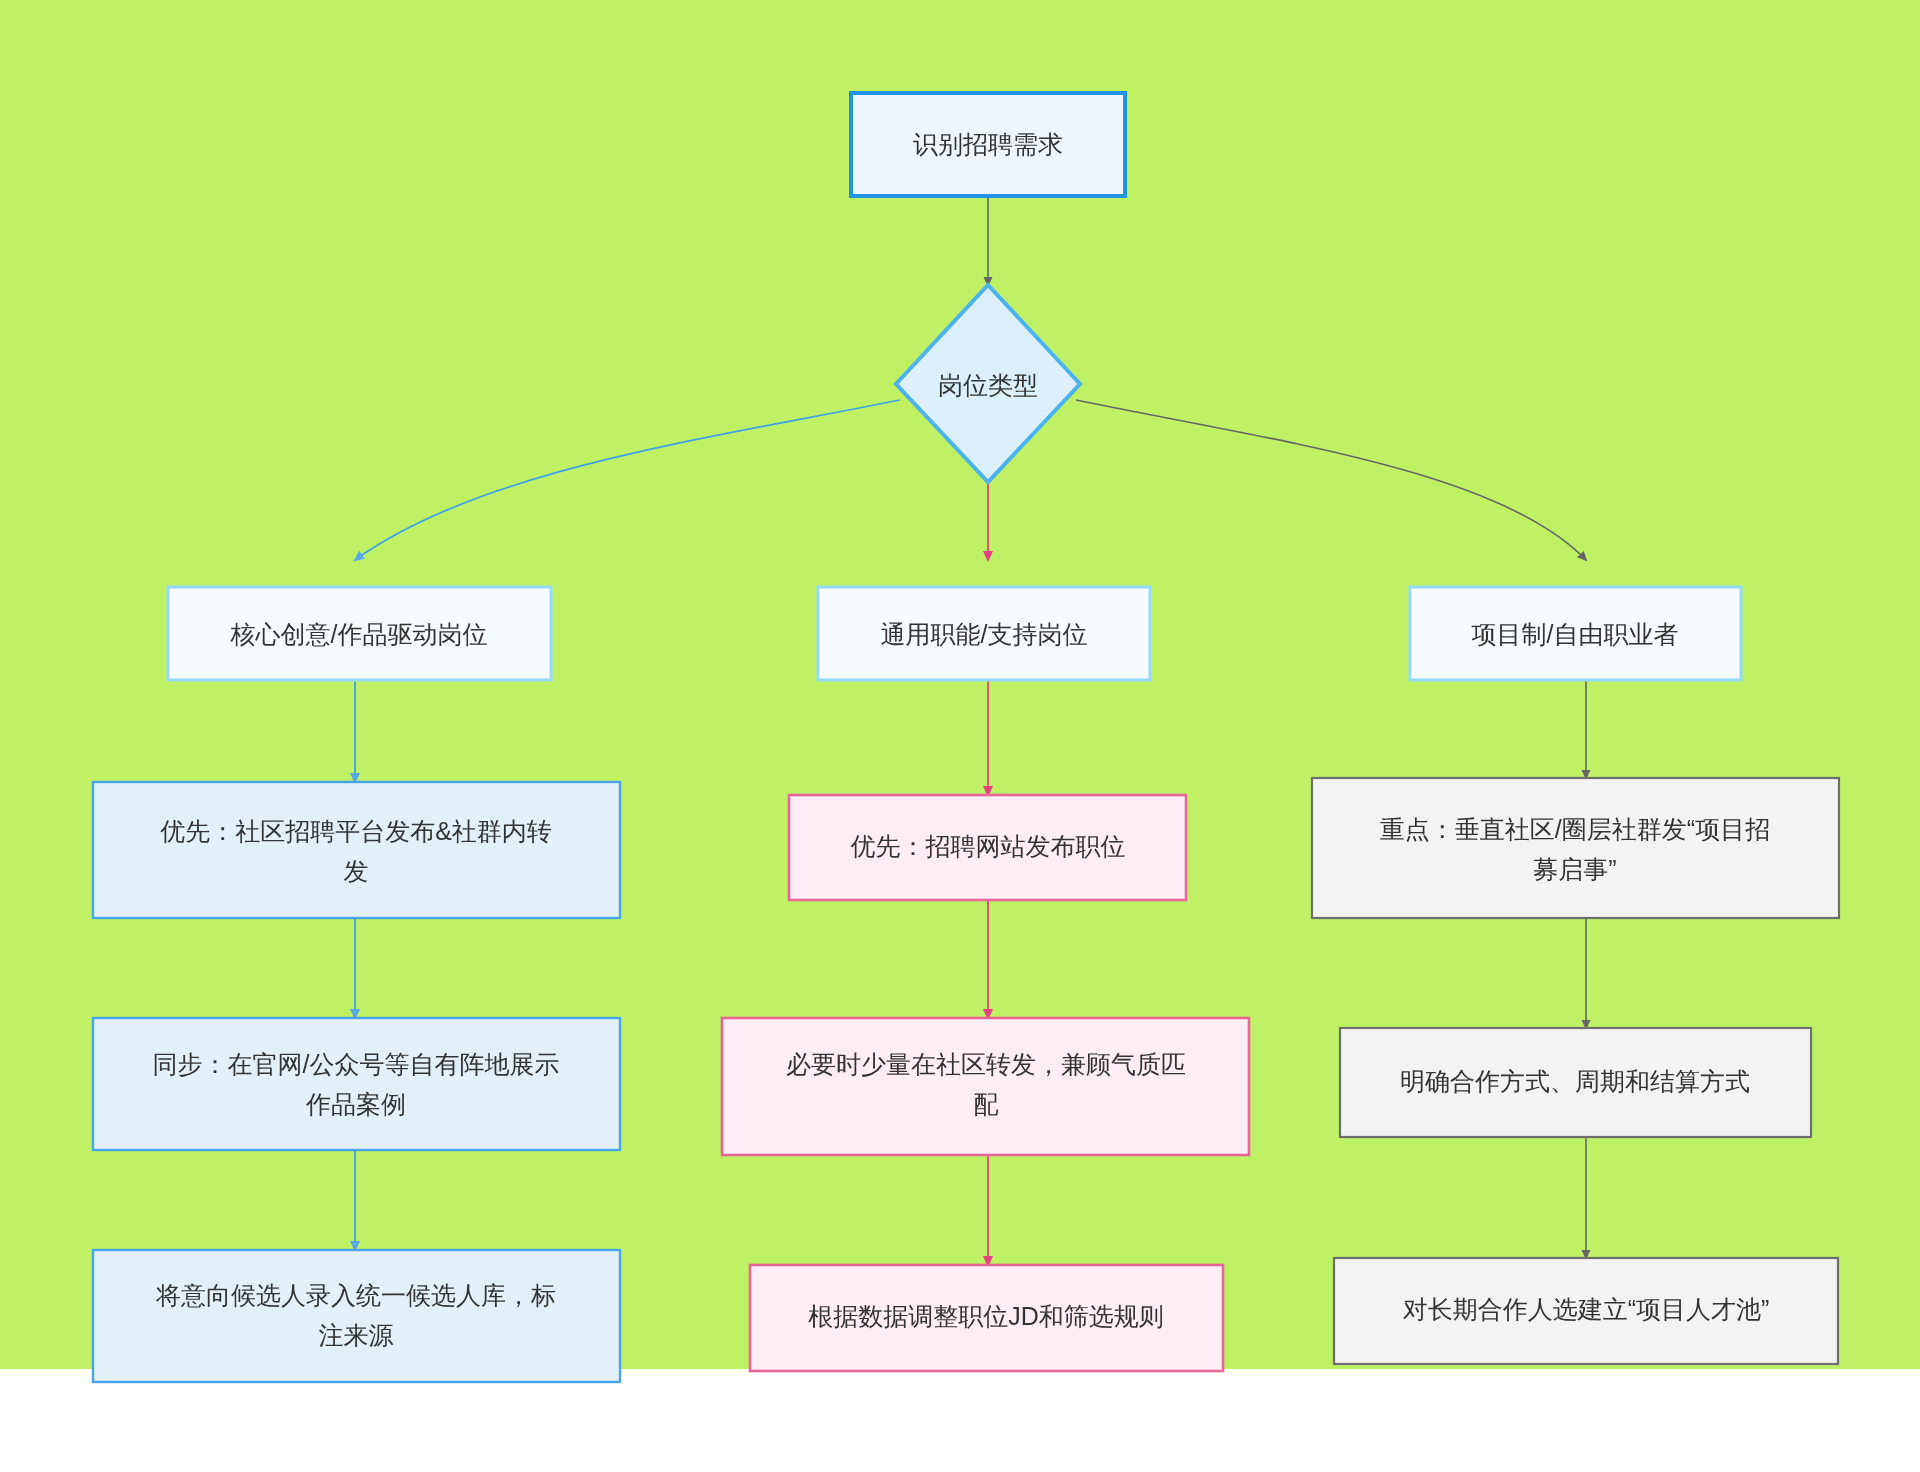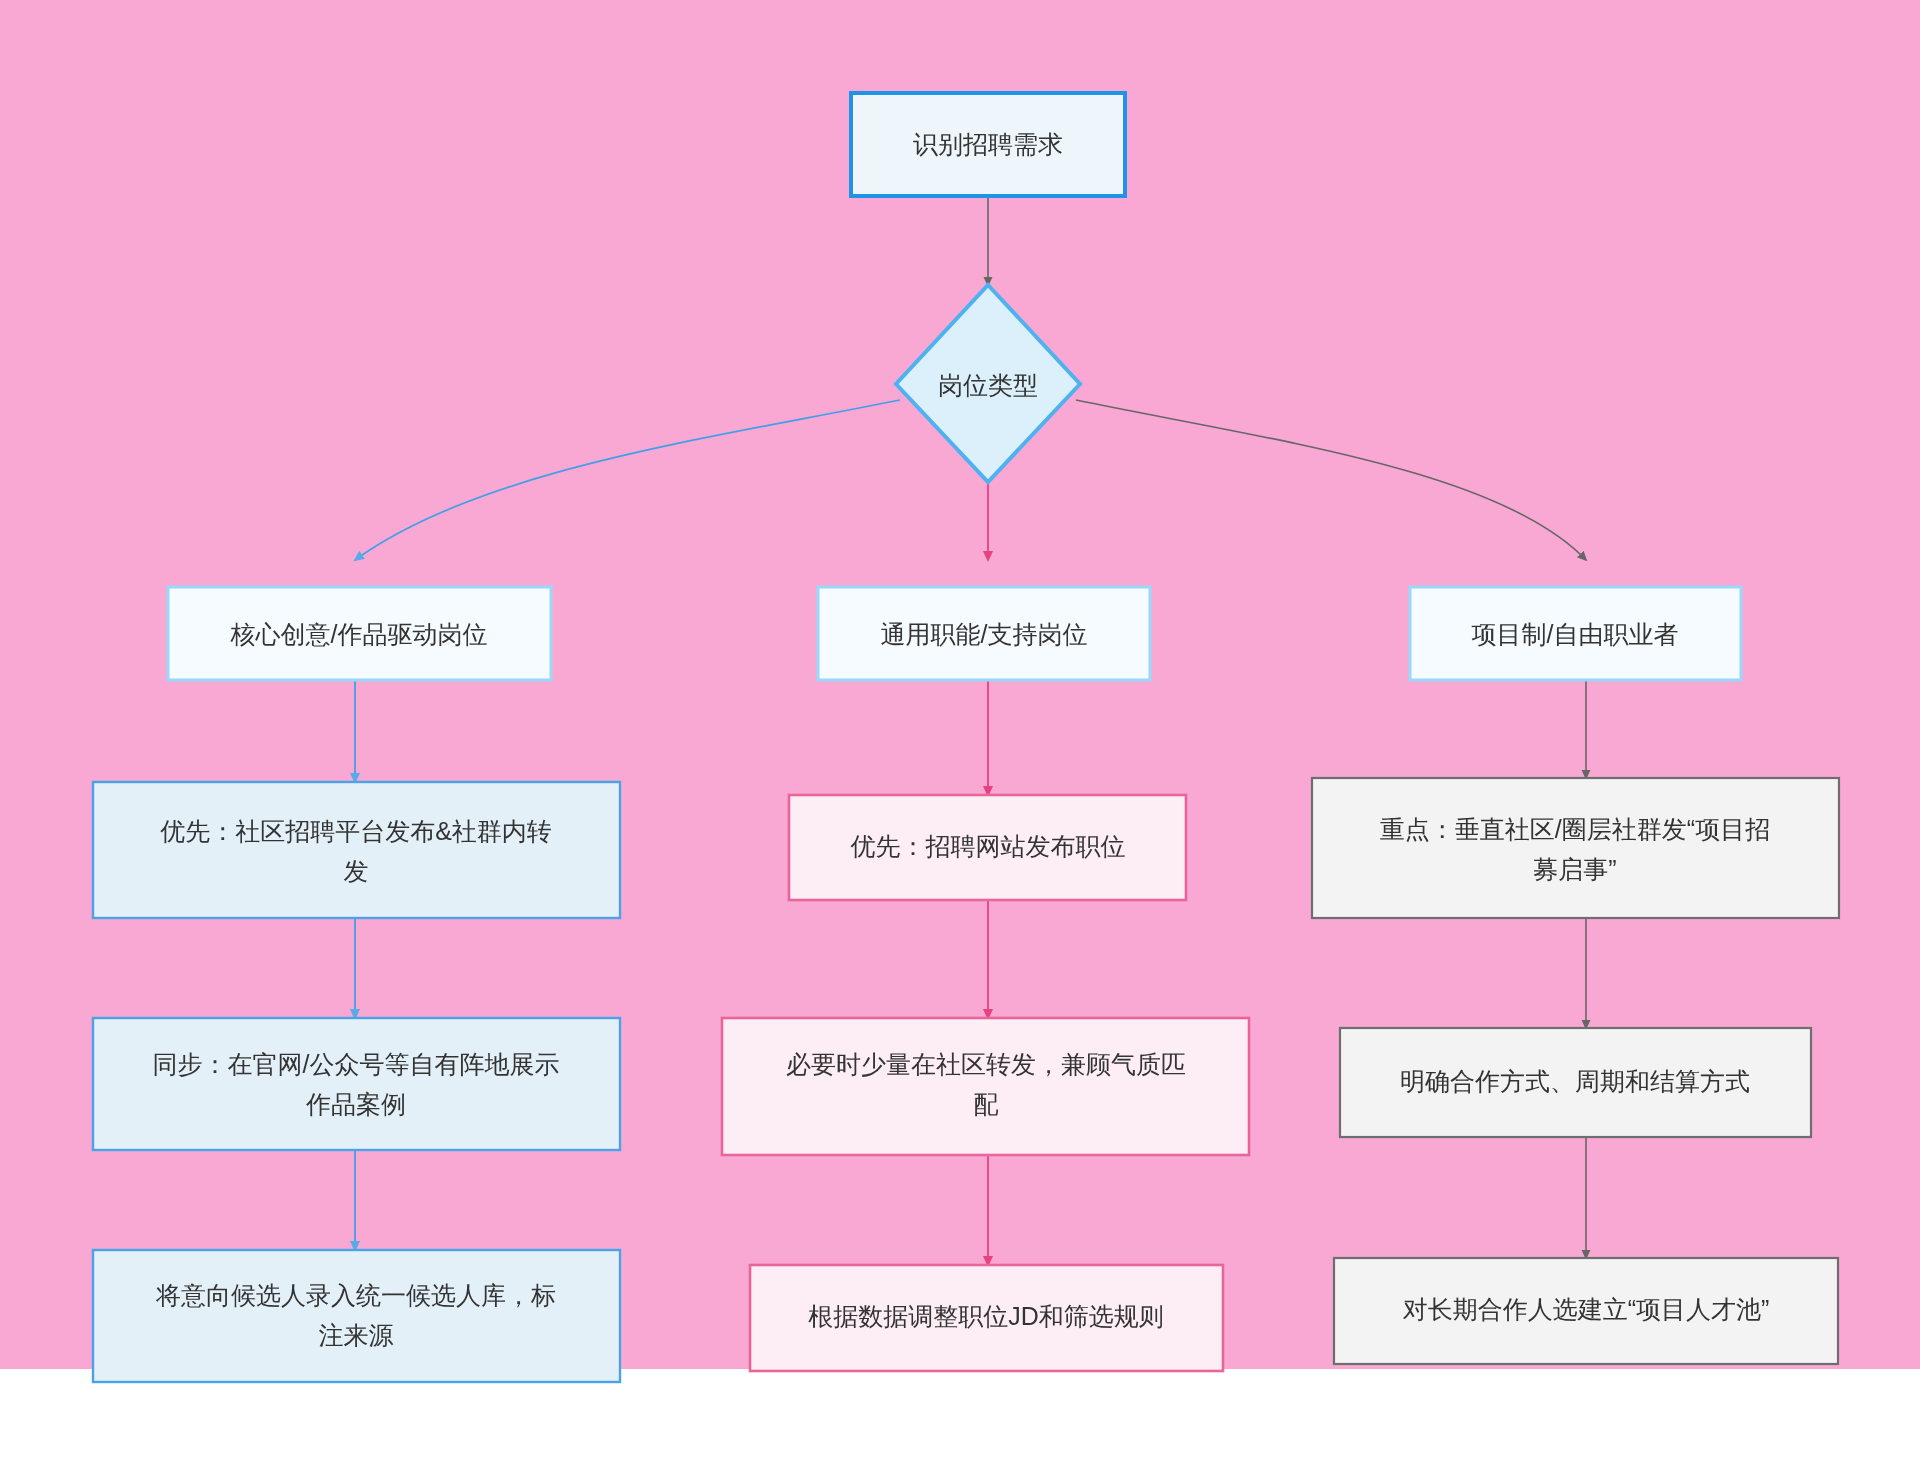--- a/index.html
+++ b/index.html
@@ -10,21 +10,21 @@
   body {
     width: 1920px;
     height: 1472px;
     font-family: "Liberation Sans", "DejaVu Sans", sans-serif;
     overflow: hidden;
   }
   #flow-root {
     position: relative;
     width: 1920px;
     height: 1369px;
-    background: #f9a8d4;
+    background: #bef264;
   }
   svg#flow-svg {
     position: absolute;
     top: 0;
     left: 0;
     width: 1920px;
     height: 1472px;
     display: block;
   }
   .node-label {

